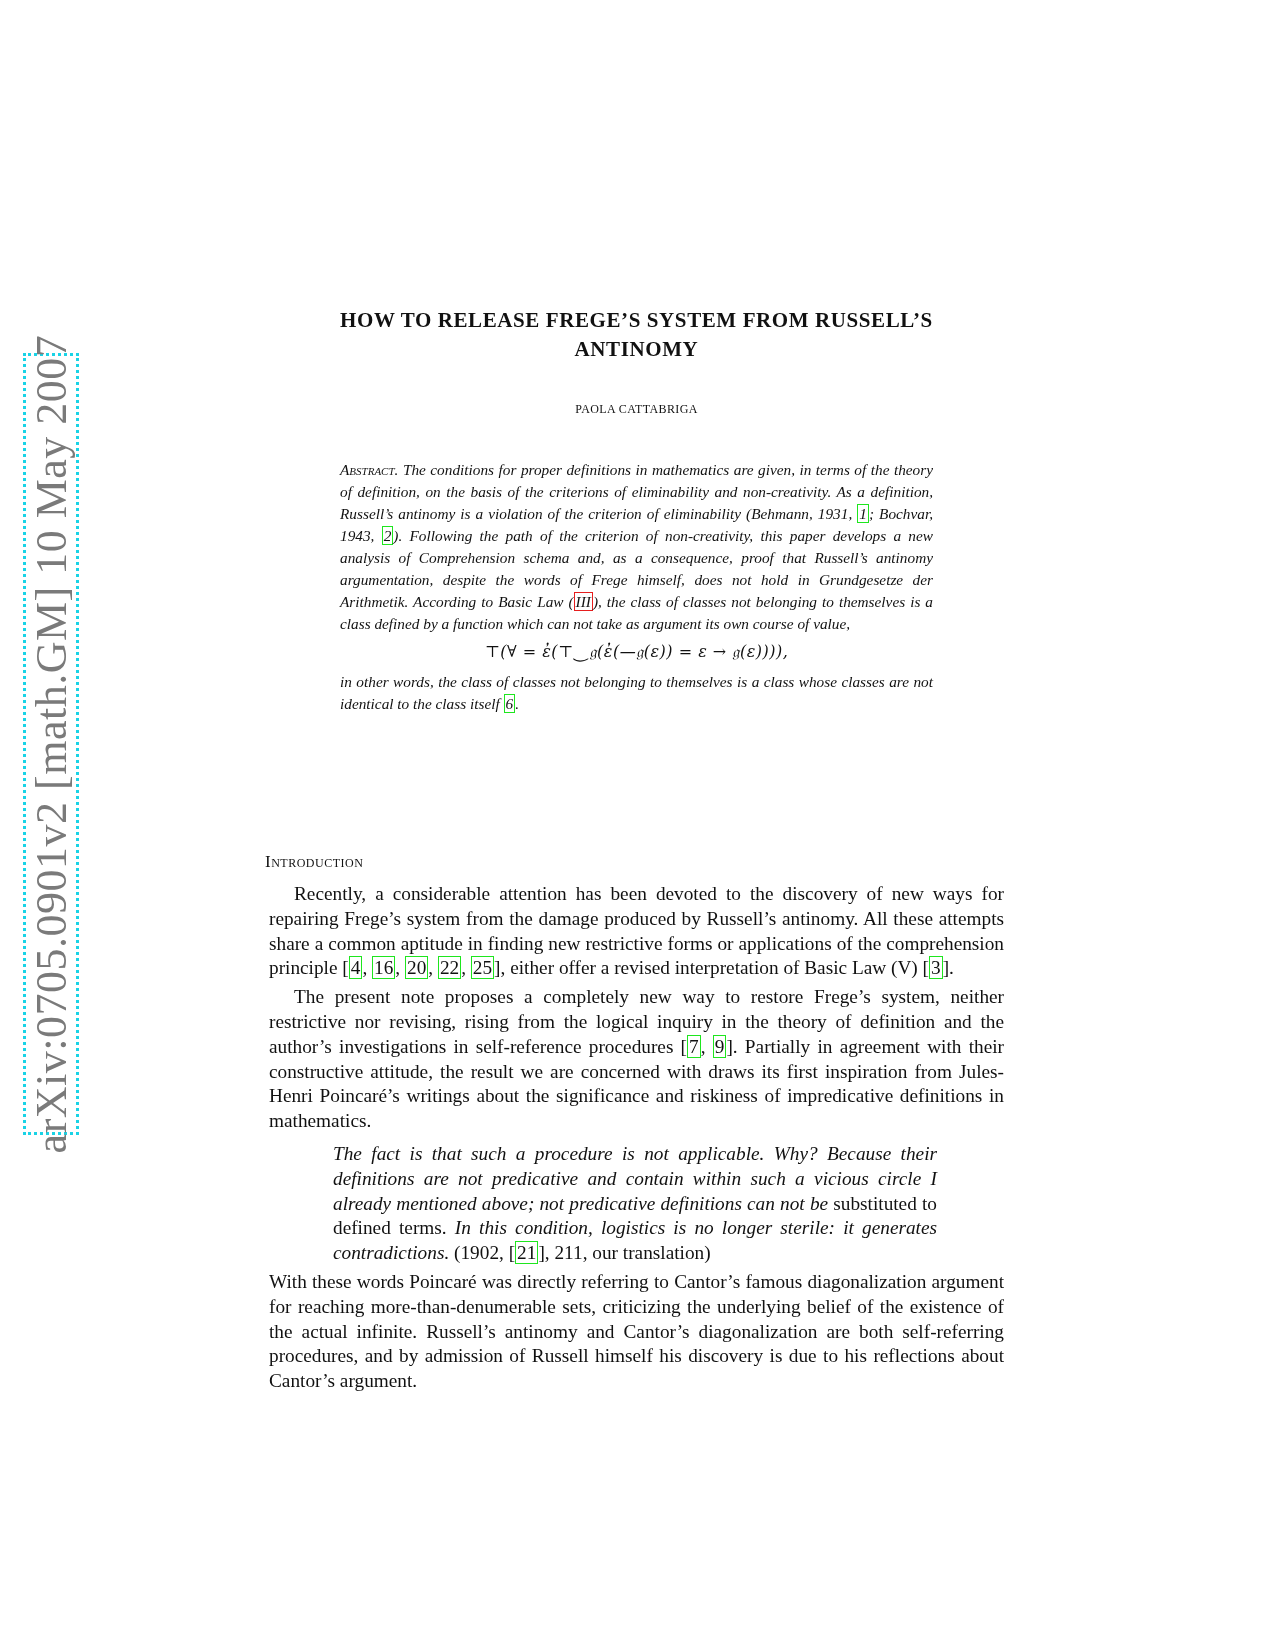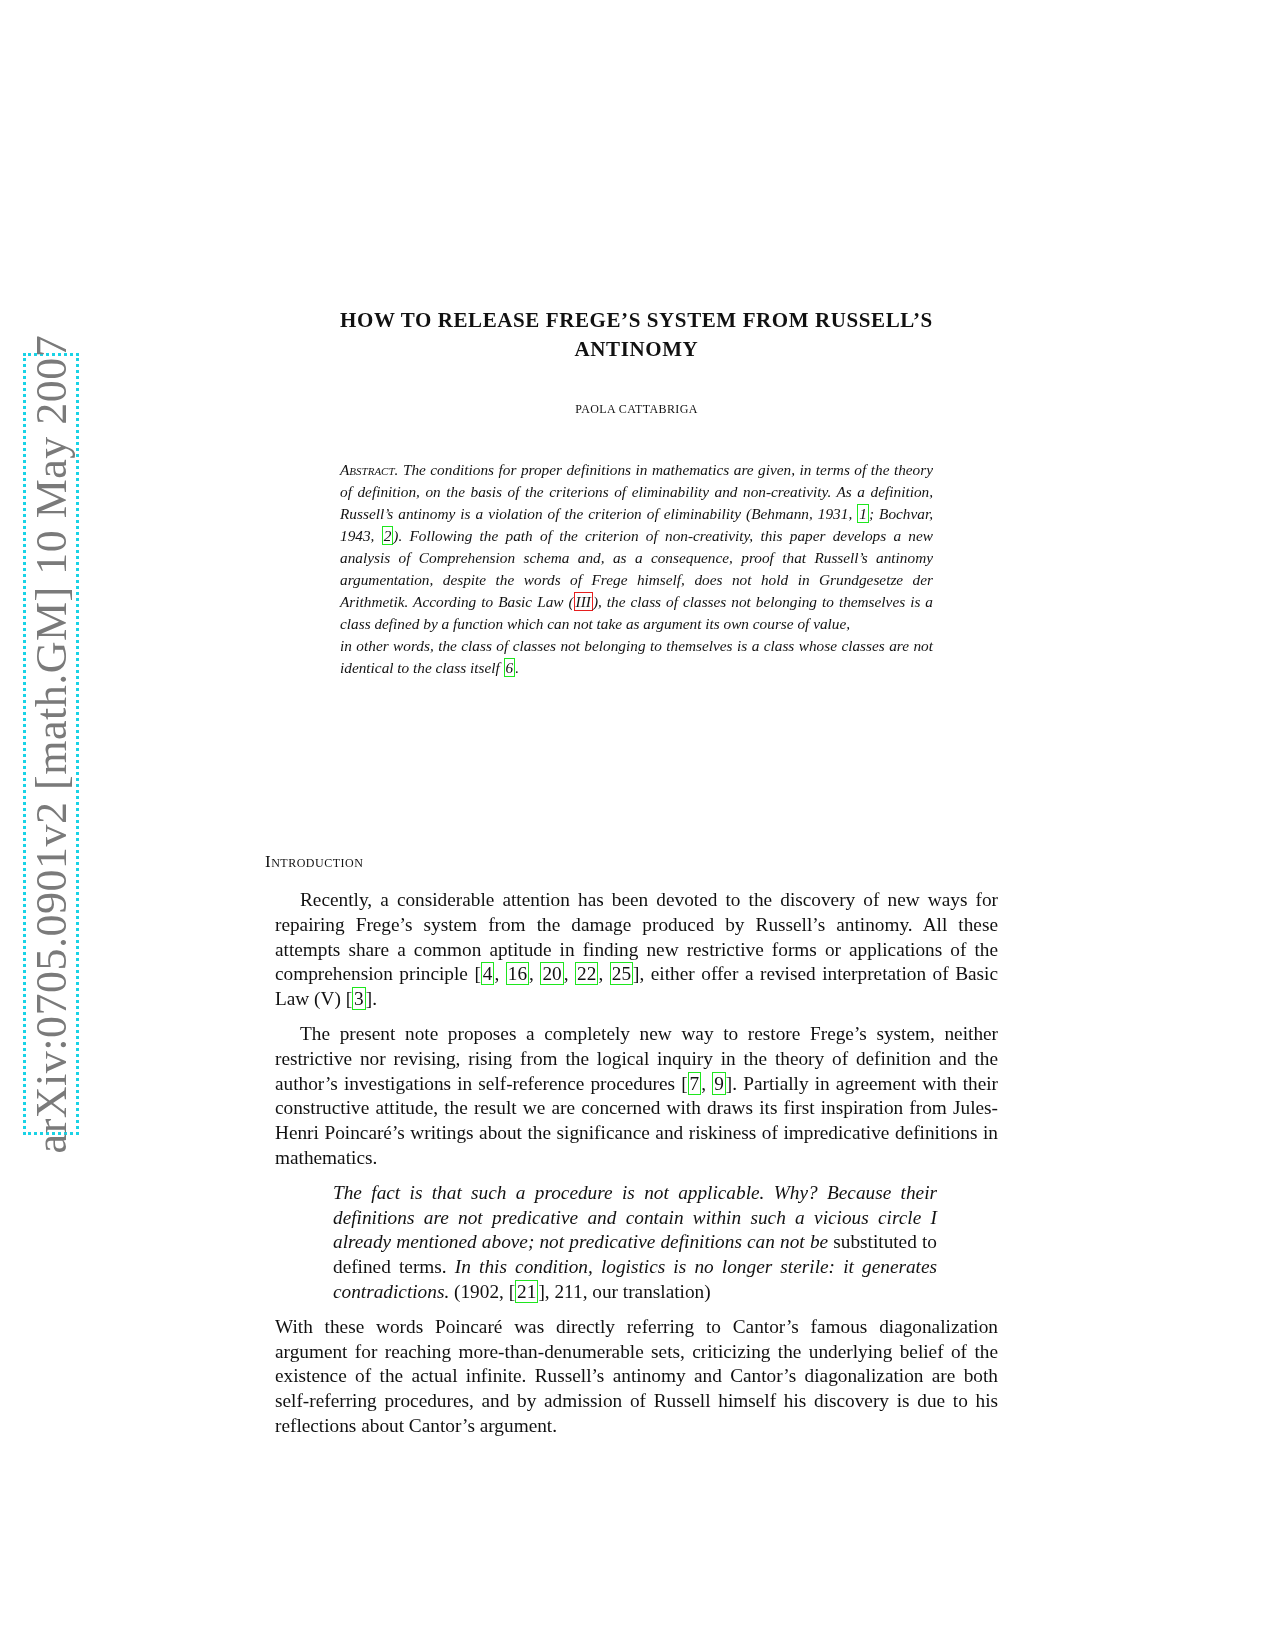--- a/index.html
+++ b/index.html
@@ -26,41 +26,42 @@
   .cite-red { border: 1.5px solid #e61e1e; padding: 0 1px; }
   .formula { text-align: center; font-size: 16px; margin: 6px 0 8px 0;
              font-family: "DejaVu Serif", serif; letter-spacing: 0.5px; }
 
   .section { position: absolute; left: 265px; width: 743px; top: 852px;
              text-align: left; font-size: 17px; font-variant: small-caps;
              letter-spacing: 0.5px; }
 
   .body { position: absolute; left: 265px; width: 743px; top: 878px;
           font-size: 19.3px; line-height: 24.8px; text-align: justify; }
-  .body p { margin: 10px; text-indent: 25px; }
+  .body p { margin: 4px; text-indent: 25px; }
   .body p.noindent { text-indent: 0; }
   .quote { margin: 8px 0 0 68px; width: 604px; text-align: justify; }
   .quote .it { font-style: italic; }
 </style>
 </head>
 <body>
 
 <div class="stamp">
   <span class="stamp-text">arXiv:0705.0901v2  [math.GM]  10 May 2007</span>
 </div>
 
 <div class="title">
   <div>HOW TO RELEASE FREGE’S SYSTEM FROM RUSSELL’S</div>
   <div>ANTINOMY</div>
 </div>
 
 <div class="author">PAOLA CATTABRIGA</div>
 
 <div class="abstract">
   <div><span class="sc">Abstract.</span><span> The conditions for proper definitions in mathematics are given, in terms of the theory of definition, on the basis of the criterions of eliminability and non-creativity.  As a definition, Russell’s antinomy is a violation of the criterion of eliminability (Behmann, 1931, </span><a class="cite">1</a><span>; Bochvar, 1943, </span><a class="cite">2</a><span>). Following the path of the criterion of non-creativity, this paper develops a new analysis of Comprehension schema and, as a consequence, proof that Russell’s antinomy argumentation, despite the words of Frege himself, does not hold in Grundgesetze der Arithmetik.  According to Basic Law (</span><a class="cite-red">III</a><span>), the class of classes not belonging to themselves is a class defined by a function which can not take as argument its own course of value,</span></div>
+  <div class="formula">⊤(∀ = ἐ(⊤⏝𝔤(ἐ(—𝔤(ε)) = ε → 𝔤(ε)))),</div>
   <div><span>in other words, the class of classes not belonging to themselves is a class whose classes are not identical to the class itself </span><a class="cite">6</a><span>.</span></div>
 </div>
 
 <div class="section">Introduction</div>
 
 <div class="body">
   <p><span>Recently, a considerable attention has been devoted to the discovery of new ways for repairing Frege’s system from the damage produced by Russell’s antinomy. All these attempts share a common aptitude in finding new restrictive forms or applications of the comprehension principle [</span><a class="cite">4</a>, <a class="cite">16</a>, <a class="cite">20</a>, <a class="cite">22</a>, <a class="cite">25</a><span>], either offer a revised interpretation of Basic Law (V) [</span><a class="cite">3</a><span>].</span></p>
 
   <p><span>The present note proposes a completely new way to restore Frege’s system, neither restrictive nor revising, rising from the logical inquiry in the theory of definition and the author’s investigations in self-reference procedures [</span><a class="cite">7</a>, <a class="cite">9</a><span>]. Partially in agreement with their constructive attitude, the result we are concerned with draws its first inspiration from Jules-Henri Poincaré’s writings about the significance and riskiness of impredicative definitions in mathematics.</span></p>
 

